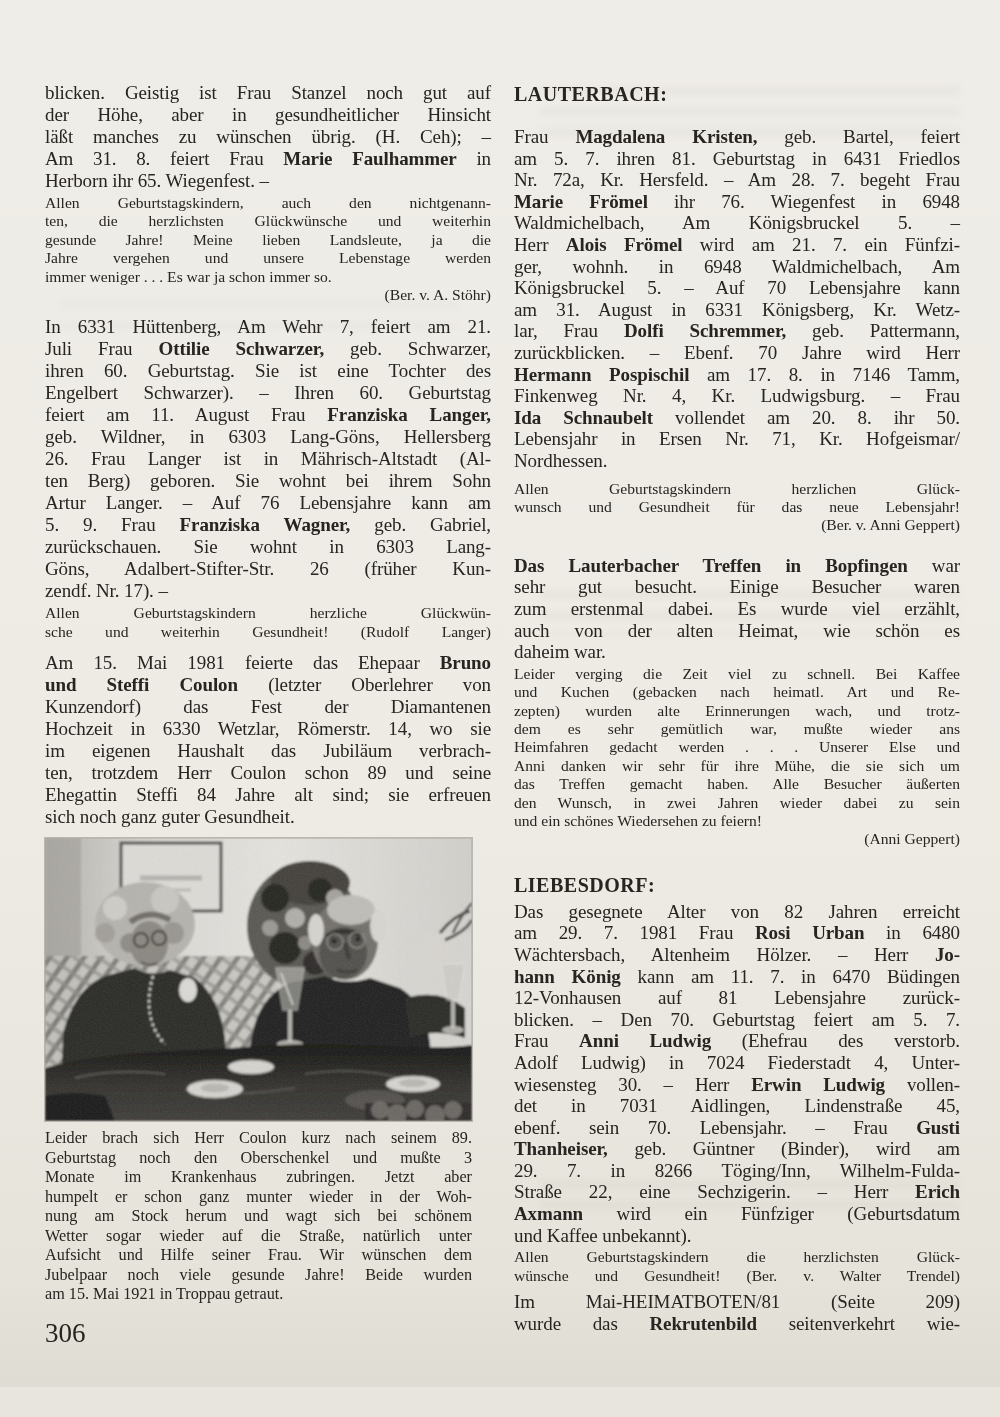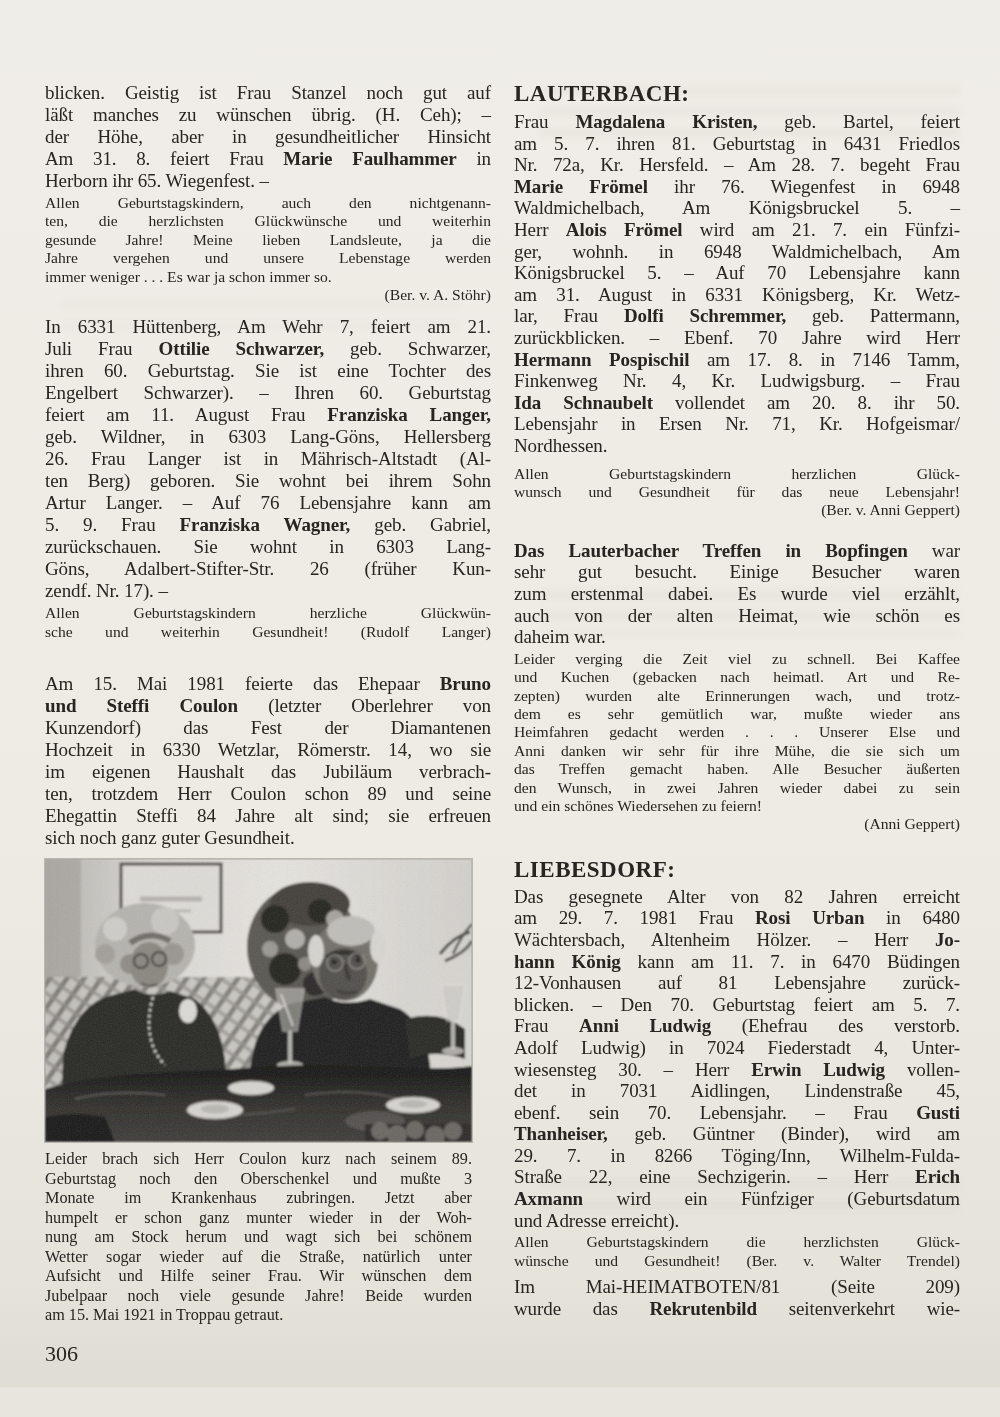--- a/index.html
+++ b/index.html
@@ -25,45 +25,45 @@
 
   .ln{text-align:justify;text-align-last:justify;}
   .ln.l{text-align:left;text-align-last:left;}
   .ln.r{text-align:center;text-align-last:right;}
   b{font-weight:700;}
 
   .para{font-size:19px;line-height:22px;letter-spacing:-0.1px;}
   .col-right .para{line-height:21.6px;}
   .small{font-size:15.6px;line-height:18.4px;}
   .caption{font-size:16.2px;line-height:19.5px;width:427px;}
-  .heading{font-size:23px;font-weight:700;letter-spacing:.5px;line-height:24px;}
+  .heading{font-size:20px;font-weight:700;letter-spacing:.5px;line-height:24px;}
 
   .photo{
     margin:10px 0 0 0;width:427px;height:283px;
     outline:1px solid rgba(90,88,84,.35);
     background:#d8d6d1;
   }
   .photo svg{display:block;}
-  .pagenum{font-size:22px;line-height:24px;margin-top:16px;text-align:left;}
+  .pagenum{font-size:27px;line-height:24px;margin-top:16px;text-align:left;}
 </style>
 </head>
 <body>
 
 <div class="page">
 
   <div class="ghost" style="left:540px;top:86px;width:420px;height:60px;"></div>
   <div class="ghost" style="left:540px;top:590px;width:420px;height:46px;"></div>
   <div class="ghost" style="left:540px;top:1180px;width:420px;height:40px;"></div>
   <div class="ghost" style="left:60px;top:300px;width:400px;height:30px;opacity:.3;"></div>
 
   <div class="col col-left">
     <div class="para">
         <div class="ln j"><span>blicken. Geistig ist Frau Stanzel noch gut auf</span></div>
+        <div class="ln j"><span>der Höhe, aber in gesundheitlicher Hinsicht</span></div>
         <div class="ln j"><span>läßt manches zu wünschen übrig. (H. Ceh); –</span></div>
-        <div class="ln j"><span>der Höhe, aber in gesundheitlicher Hinsicht</span></div>
         <div class="ln j"><span>Am 31. 8. feiert Frau </span><b>Marie Faulhammer</b><span> in</span></div>
         <div class="ln l"><span>Herborn ihr 65. Wiegenfest. –</span></div>
       </div>
     <div class="small" style="margin-top:2px">
         <div class="ln j"><span>Allen Geburtstagskindern, auch den nichtgenann-</span></div>
         <div class="ln j"><span>ten, die herzlichsten Glückwünsche und weiterhin</span></div>
         <div class="ln j"><span>gesunde Jahre! Meine lieben Landsleute, ja die</span></div>
         <div class="ln j"><span>Jahre vergehen und unsere Lebenstage werden</span></div>
         <div class="ln l"><span>immer weniger . . . Es war ja schon immer so.</span></div>
         <div class="ln r"><span>(Ber. v. A. Stöhr)</span></div>
@@ -80,21 +80,21 @@
         <div class="ln j"><span>Artur Langer. – Auf 76 Lebensjahre kann am</span></div>
         <div class="ln j"><span>5. 9. Frau </span><b>Franziska Wagner,</b><span> geb. Gabriel,</span></div>
         <div class="ln j"><span>zurückschauen. Sie wohnt in 6303 Lang-</span></div>
         <div class="ln j"><span>Göns, Adalbert-Stifter-Str. 26 (früher Kun-</span></div>
         <div class="ln l"><span>zendf. Nr. 17). –</span></div>
       </div>
     <div class="small" style="margin-top:2px">
         <div class="ln j"><span>Allen Geburtstagskindern herzliche Glückwün-</span></div>
         <div class="ln j"><span>sche und weiterhin Gesundheit! (Rudolf Langer)</span></div>
       </div>
-    <div class="para" style="margin-top:32px">
+    <div class="para" style="margin-top:11px">
         <div class="ln j"><span>Am 15. Mai 1981 feierte das Ehepaar </span><b>Bruno</b></div>
         <div class="ln j"><b>und Steffi Coulon</b><span> (letzter Oberlehrer von</span></div>
         <div class="ln j"><span>Kunzendorf) das Fest der Diamantenen</span></div>
         <div class="ln j"><span>Hochzeit in 6330 Wetzlar, Römerstr. 14, wo sie</span></div>
         <div class="ln j"><span>im eigenen Haushalt das Jubiläum verbrach-</span></div>
         <div class="ln j"><span>ten, trotzdem Herr Coulon schon 89 und seine</span></div>
         <div class="ln j"><span>Ehegattin Steffi 84 Jahre alt sind; sie erfreuen</span></div>
         <div class="ln l"><span>sich noch ganz guter Gesundheit.</span></div>
       </div>
 
@@ -222,21 +222,21 @@
         <div class="ln j"><span>Wetter sogar wieder auf die Straße, natürlich unter</span></div>
         <div class="ln j"><span>Aufsicht und Hilfe seiner Frau. Wir wünschen dem</span></div>
         <div class="ln j"><span>Jubelpaar noch viele gesunde Jahre! Beide wurden</span></div>
         <div class="ln l"><span>am 15. Mai 1921 in Troppau getraut.</span></div>
       </div>
     <div class="pagenum">306</div>
   </div>
 
   <div class="col col-right">
     <div class="heading">LAUTERBACH:</div>
-    <div class="para" style="margin-top:5px">
+    <div class="para" style="margin-top:20px">
         <div class="ln j"><span>Frau </span><b>Magdalena Kristen,</b><span> geb. Bartel, feiert</span></div>
         <div class="ln j"><span>am 5. 7. ihren 81. Geburtstag in 6431 Friedlos</span></div>
         <div class="ln j"><span>Nr. 72a, Kr. Hersfeld. – Am 28. 7. begeht Frau</span></div>
         <div class="ln j"><b>Marie Frömel</b><span> ihr 76. Wiegenfest in 6948</span></div>
         <div class="ln j"><span>Waldmichelbach, Am Königsbruckel 5. –</span></div>
         <div class="ln j"><span>Herr </span><b>Alois Frömel</b><span> wird am 21. 7. ein Fünfzi-</span></div>
         <div class="ln j"><span>ger, wohnh. in 6948 Waldmichelbach, Am</span></div>
         <div class="ln j"><span>Königsbruckel 5. – Auf 70 Lebensjahre kann</span></div>
         <div class="ln j"><span>am 31. August in 6331 Königsberg, Kr. Wetz-</span></div>
         <div class="ln j"><span>lar, Frau </span><b>Dolfi Schremmer,</b><span> geb. Pattermann,</span></div>
@@ -281,21 +281,21 @@
         <div class="ln j"><span>blicken. – Den 70. Geburtstag feiert am 5. 7.</span></div>
         <div class="ln j"><span>Frau </span><b>Anni Ludwig</b><span> (Ehefrau des verstorb.</span></div>
         <div class="ln j"><span>Adolf Ludwig) in 7024 Fiederstadt 4, Unter-</span></div>
         <div class="ln j"><span>wiesensteg 30. – Herr </span><b>Erwin Ludwig</b><span> vollen-</span></div>
         <div class="ln j"><span>det in 7031 Aidlingen, Lindenstraße 45,</span></div>
         <div class="ln j"><span>ebenf. sein 70. Lebensjahr. – Frau </span><b>Gusti</b></div>
         <div class="ln j"><b>Thanheiser,</b><span> geb. Güntner (Binder), wird am</span></div>
         <div class="ln j"><span>29. 7. in 8266 Töging/Inn, Wilhelm-Fulda-</span></div>
         <div class="ln j"><span>Straße 22, eine Sechzigerin. – Herr </span><b>Erich</b></div>
         <div class="ln j"><b>Axmann</b><span> wird ein Fünfziger (Geburtsdatum</span></div>
-        <div class="ln l"><span>und Adresse erreicht).</span></div>
+        <div class="ln l"><span>und Kaffee unbekannt).</span></div>
       </div>
     <div class="small" style="margin-top:2px">
         <div class="ln j"><span>Allen Geburtstagskindern die herzlichsten Glück-</span></div>
         <div class="ln j"><span>wünsche und Gesundheit! (Ber. v. Walter Trendel)</span></div>
       </div>
     <div class="para" style="margin-top:6px">
         <div class="ln j"><span>Im Mai-HEIMATBOTEN/81 (Seite 209)</span></div>
         <div class="ln j"><span>wurde das </span><b>Rekrutenbild</b><span> seitenverkehrt wie-</span></div>
       </div>
   </div>

